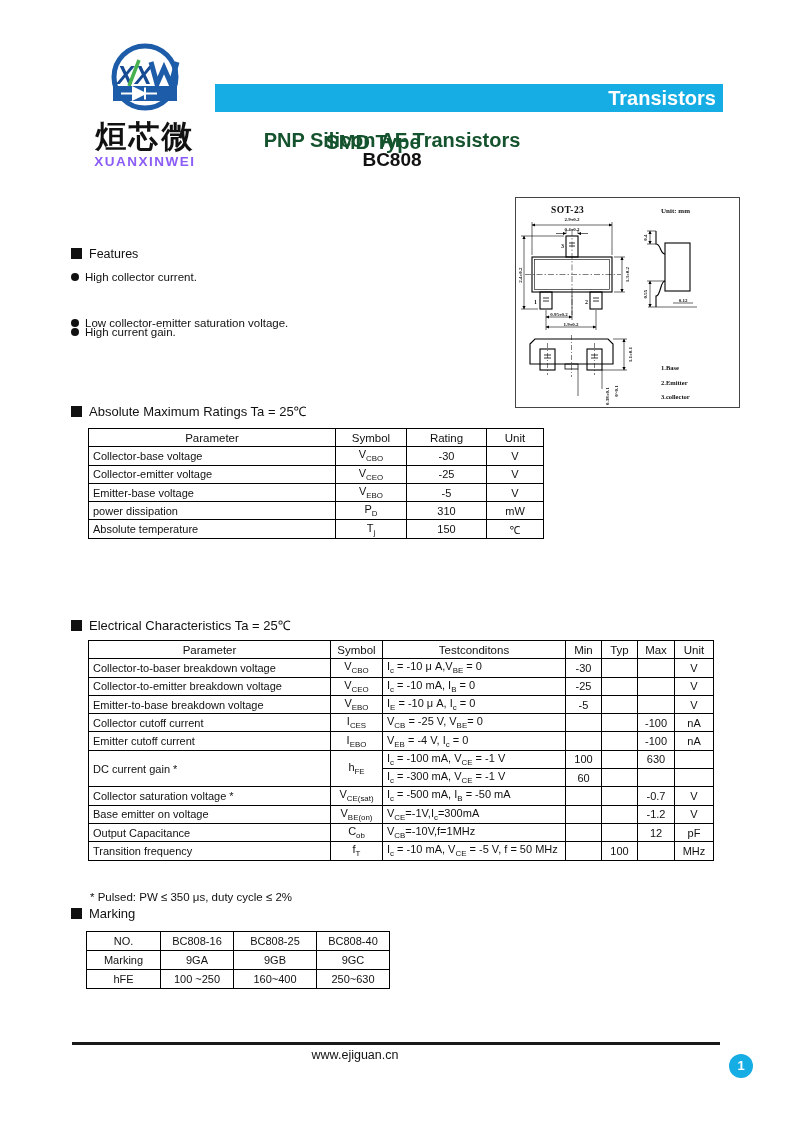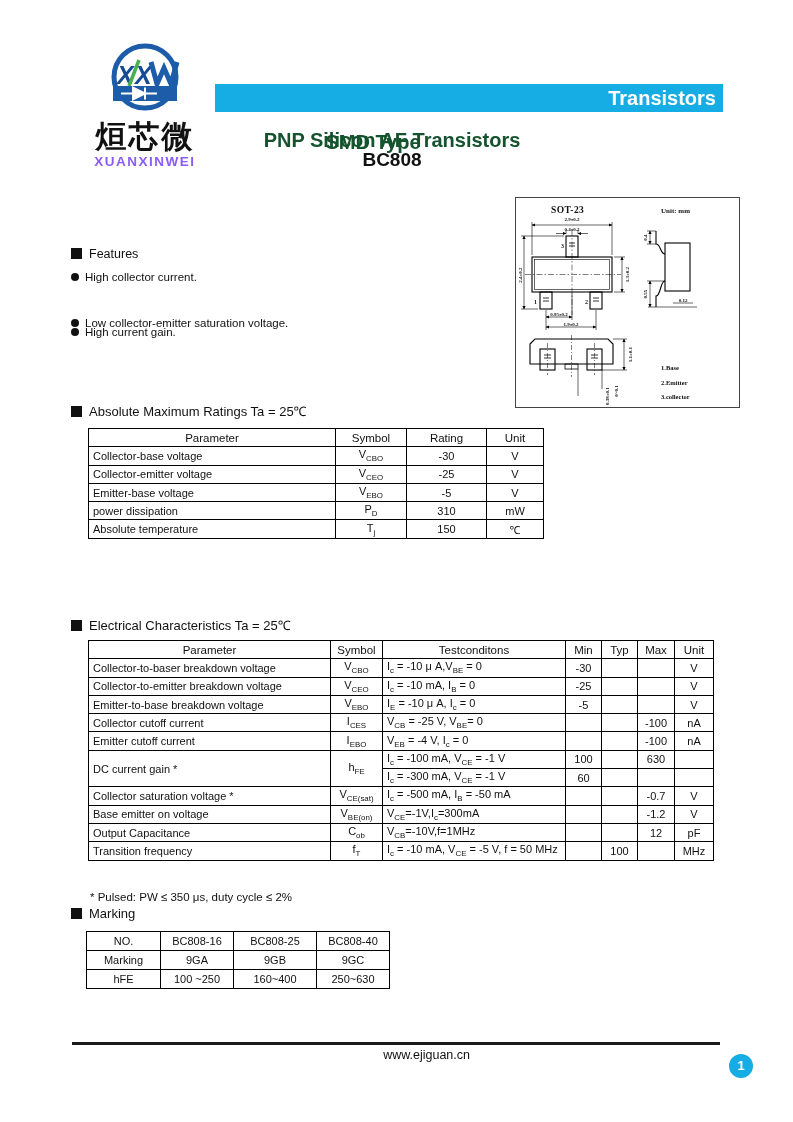--- a/index.html
+++ b/index.html
@@ -37,21 +37,21 @@
   
   .pkg{position:absolute;left:515px;top:197px;}
   .frame{fill:none;stroke:#444;stroke-width:1;}
   .pkg-name{font:bold 9.5px "Liberation Serif",serif;letter-spacing:.4px;fill:#111;}
   .pkg-unit{font:bold 7px "Liberation Serif",serif;fill:#111;}
   .dim{font:bold 5px "Liberation Serif",serif;fill:#111;}
   .pin{font:bold 6px "Liberation Serif",serif;fill:#111;}
   .leg{font:bold 6.5px "Liberation Serif",serif;fill:#111;}
   
   .footer-line{position:absolute;left:72px;top:1042px;width:648px;height:3px;background:#1a1a1a;}
-  .footer-url{position:absolute;left:240px;top:1048px;width:230px;text-align:right;font-size:12.5px;color:#111;}
+  .footer-url{position:absolute;left:240px;top:1048px;width:230px;text-align:center;font-size:12.5px;color:#111;}
   .page-badge{position:absolute;left:729px;top:1054px;width:24px;height:24px;border-radius:50%;
               background:#16ade4;color:#fff;font-size:13px;font-weight:bold;text-align:center;line-height:24px;}
 </style>
 </head>
 <body>
 
 <div class="page">
 
   <div class="logo">
     <svg width="116" height="76" viewBox="0 0 116 76">

